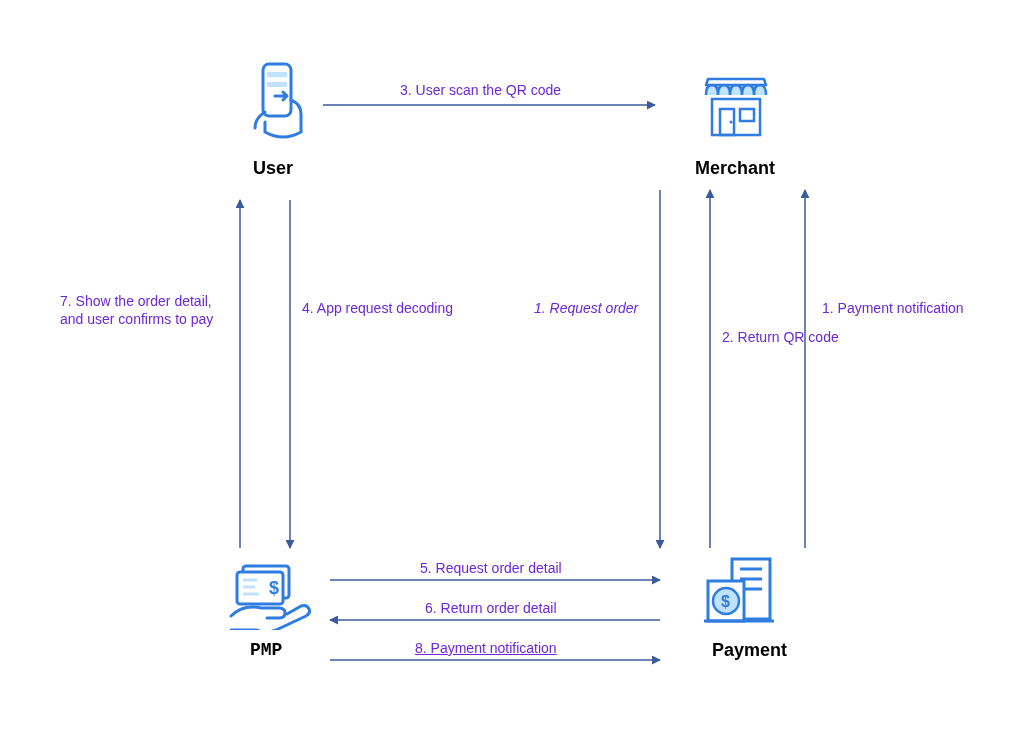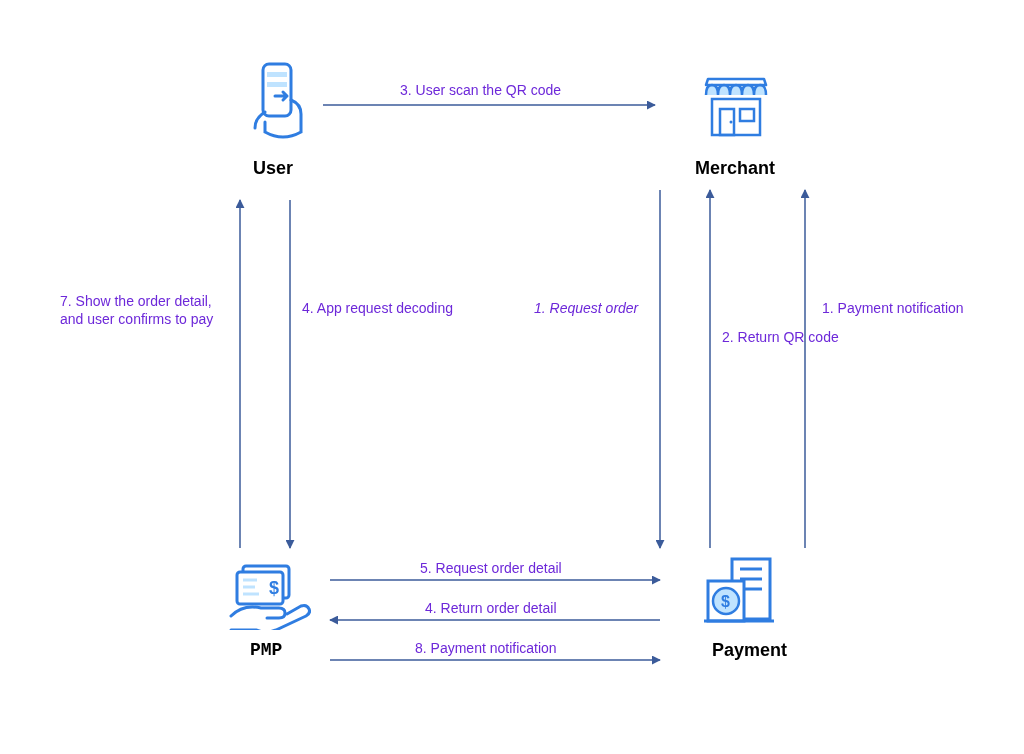--- a/index.html
+++ b/index.html
@@ -110,14 +110,14 @@
 
 <div class="label" style="left:534px; top:300px;font-style:italic;">1. Request order</div>
 <div class="label" style="left:722px; top:300px;margin-top:29px;">2. Return QR code</div>
 <div class="label" style="left:822px; top:300px;">1. Payment notification</div>
 
 <div class="label" style="left:302px; top:300px;">4. App request decoding</div>
 <div class="label" style="left:60px; top:292px; white-space:pre-line; line-height:1.3;">7. Show the order detail,
 and user confirms to pay</div>
 
 <div class="label" style="left:420px; top:560px;">5. Request order detail</div>
-<div class="label" style="left:425px; top:600px;">4. Return order detail</div>
-<div class="label" style="left:415px; top:640px;">8. Payment notification</div>
+<div class="label" style="left:425px; top:600px;">6. Return order detail</div>
+<div class="label" style="left:415px; top:640px;text-decoration:underline;">8. Payment notification</div>
 
 </body></html>

